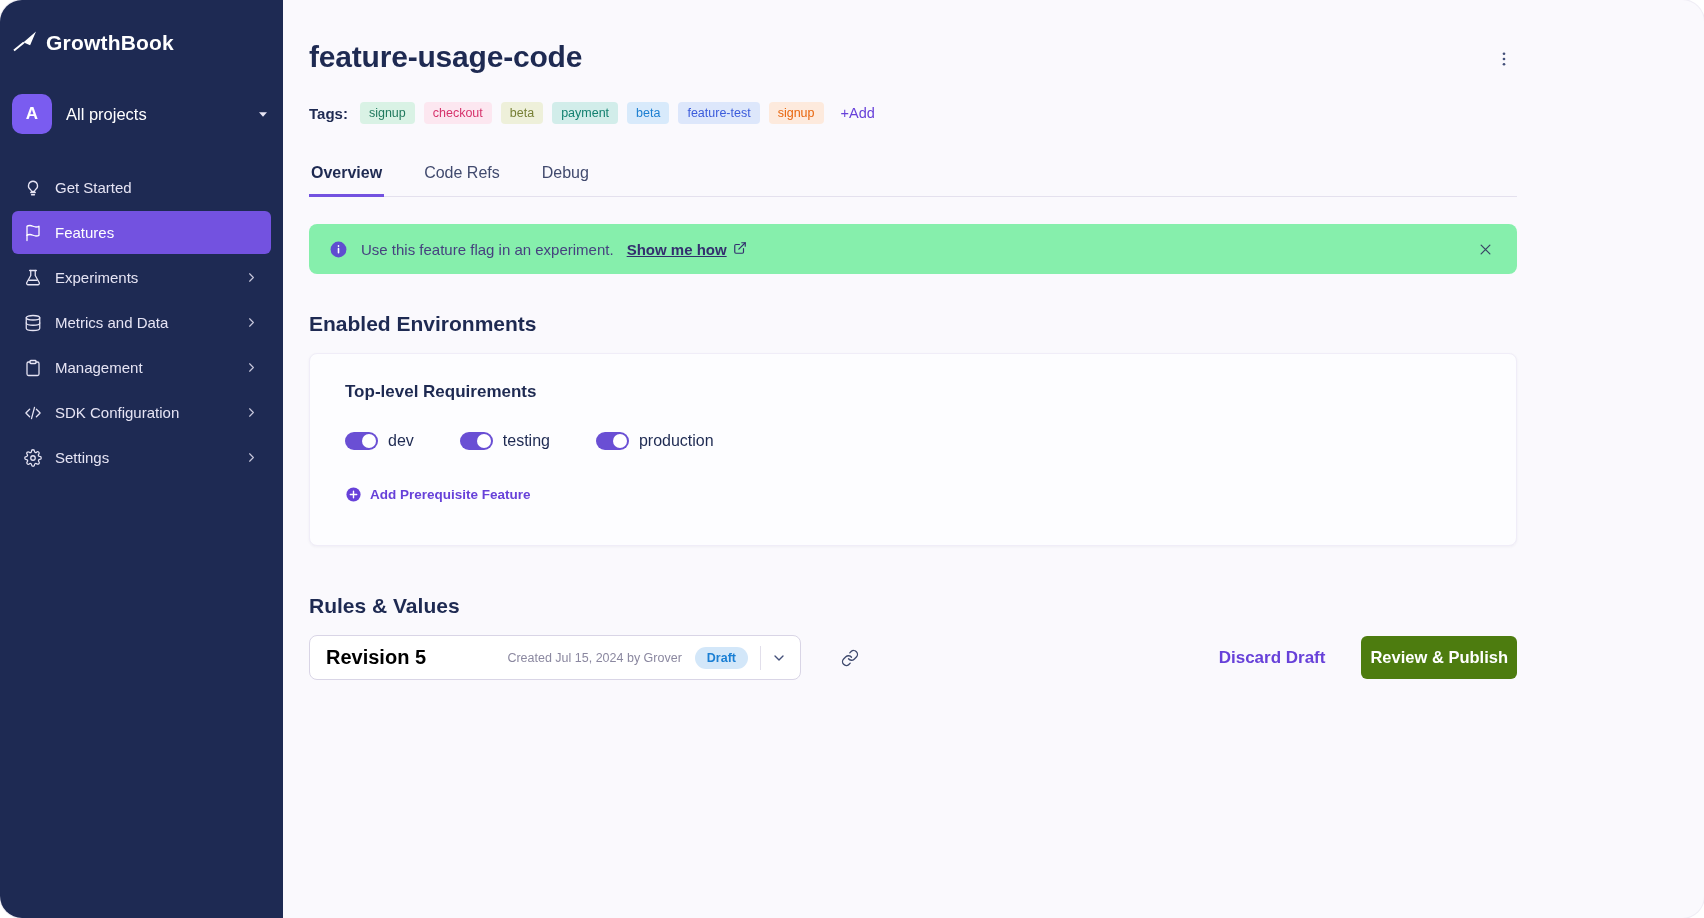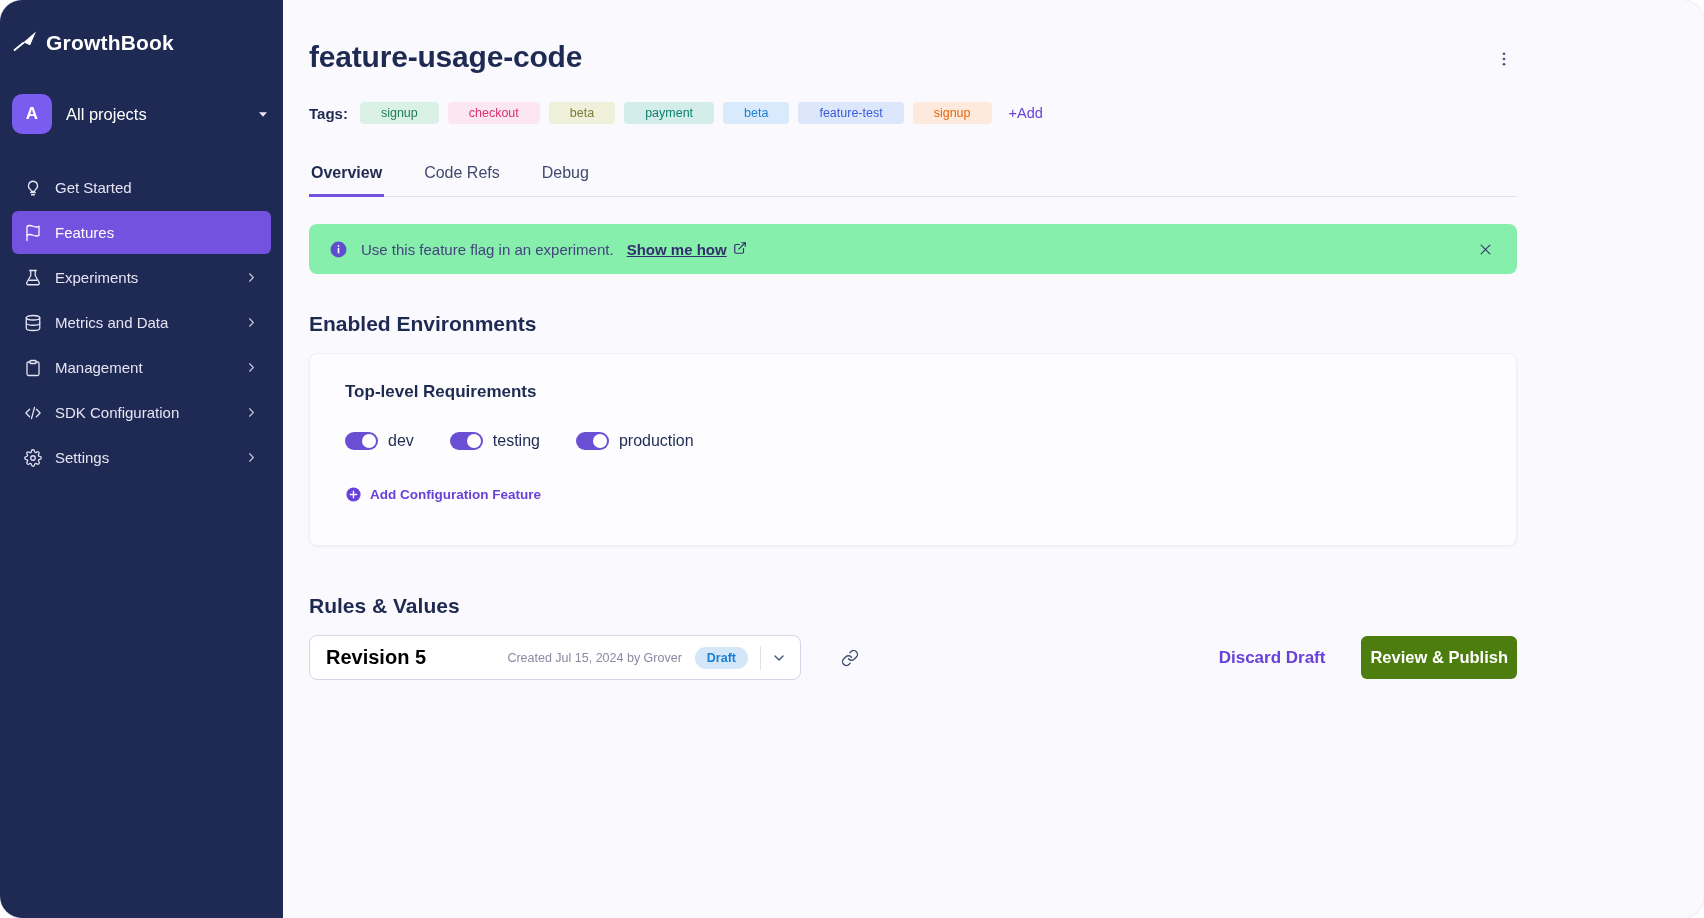--- a/index.html
+++ b/index.html
@@ -23,38 +23,38 @@
 
   
   .main { flex:1; padding:40px 26px 0; overflow:hidden; }
   .content { width:1208px; }
   .header-row { display:flex; align-items:flex-start; }
   .page-title { font-size:30px; font-weight:600; color:#1e2a52; letter-spacing:-.2px; }
   .kebab { margin-left:auto; margin-top:6px; background:none; border:none; cursor:pointer; color:#43507a; padding:4px; display:flex; }
 
   .tags-row { margin-top:28px; display:flex; align-items:center; gap:9px; }
   .tags-label { font-size:15px; font-weight:700; color:#1e2a52; margin-right:3px; }
-  .tag { font-size:12.5px; font-weight:500; padding:4px 21px; border-radius:4px; cursor:default; white-space:nowrap; }
+  .tag { font-size:12.5px; font-weight:500; padding:4px 9px; border-radius:4px; cursor:default; white-space:nowrap; }
   .add-tag { color:#6741d9; font-size:14.5px; font-weight:500; margin-left:8px; cursor:pointer; text-decoration:none; }
 
   .tabs { margin-top:40px; position:relative; display:flex; gap:38px; }
   .tabs::after { content:""; position:absolute; left:0; right:0; bottom:0; height:1px; background:#e4e1ee; }
   .tab { padding:0 2px 12px; font-size:16px; color:#414a6e; cursor:pointer; border-bottom:3px solid transparent; position:relative; z-index:1; }
   .tab.active { color:#1e2a52; font-weight:700; border-bottom-color:#7352e0; }
 
   .banner { margin-top:27px; background:#86efac; border-radius:8px; height:50px; display:flex; align-items:center; padding:0 20px; gap:13px; }
   .banner-text { color:#46427f; font-size:15px; }
   .banner-link { color:#332f6e; font-weight:700; font-size:15px; text-decoration:underline; display:flex; align-items:flex-start; gap:6px; cursor:pointer; }
   .banner-close { margin-left:auto; background:none; border:none; cursor:pointer; color:#3a4466; display:flex; padding:4px; }
 
   .section-heading { margin-top:38px; font-size:21px; font-weight:700; color:#1e2a52; }
 
   .card { margin-top:17px; background:#fdfdff; border:1px solid #f0edf8; border-radius:8px; padding:28px 35px 38px; box-shadow:0 1px 3px rgba(30,42,82,.05); }
   .card-title { font-size:17px; font-weight:700; color:#1e2a52; }
-  .toggles { margin-top:30px; display:flex; align-items:center; gap:36px; }
+  .toggles { margin-top:30px; display:flex; align-items:center; gap:46px; }
   .env { display:flex; align-items:center; gap:10px; }
   .toggle { width:33px; height:18px; border-radius:9px; background:#6a4fd4; position:relative; cursor:pointer; flex-shrink:0; }
   .knob { position:absolute; top:2px; left:17px; width:14px; height:14px; border-radius:50%; background:#fff; }
   .env-label { font-size:16px; color:#1e2a52; }
   .add-prereq { margin-top:36px; display:inline-flex; align-items:center; gap:8px; color:#6741d9; font-size:13.5px; font-weight:700; cursor:pointer; text-decoration:none; }
 
   .rules-heading { margin-top:48px; }
   .revision-row { margin-top:17px; display:flex; align-items:center; padding-bottom:60px; }
   .revision-box { width:492px; height:45px; background:#fff; border:1px solid #d9d5e6; border-radius:8px; display:flex; align-items:center; padding:0 13px 0 16px; cursor:pointer; }
   .rev-name { font-size:20px; font-weight:700; color:#000000; }
@@ -270,21 +270,21 @@
                 <span class="knob"></span>
               </span>
             <span class="env-label">production</span>
           </div>
         </div>
         <a class="add-prereq">
           <svg width="17" height="17" viewBox="0 0 24 24">
               <circle cx="12" cy="12" r="10" fill="#6741d9"></circle>
               <path d="M12 7.5v9M7.5 12h9" stroke="#fff" stroke-width="2" stroke-linecap="round"></path>
             </svg>
-          <span>Add Configuration Feature</span>
+          <span>Add Prerequisite Feature</span>
         </a>
       </section>
 
       <h2 class="section-heading rules-heading">Rules &amp; Values</h2>
 
       <div class="revision-row">
         <div class="revision-box">
           <span class="rev-name">Revision 5</span>
           <span class="rev-spacer"></span>
           <span class="rev-meta">Created Jul 15, 2024 by Grover</span>

